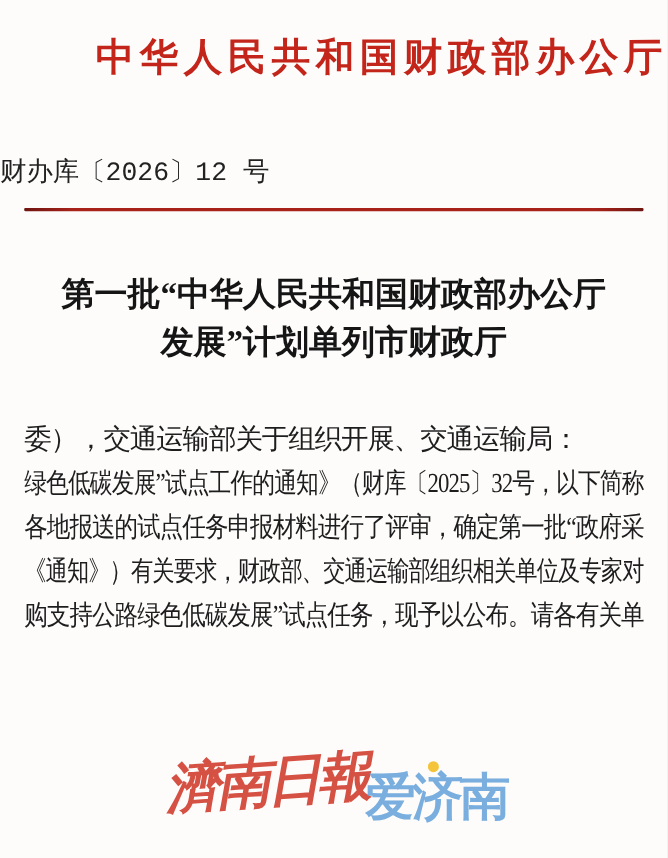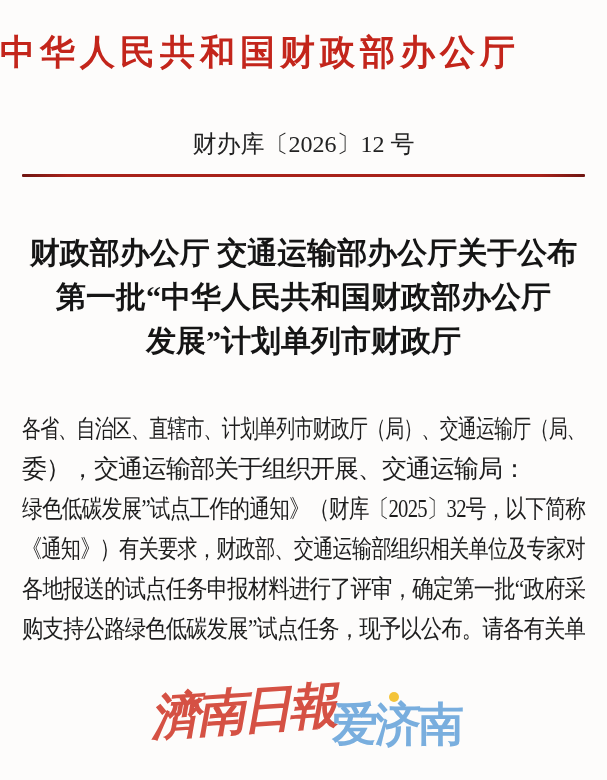--- a/index.html
+++ b/index.html
@@ -10,35 +10,36 @@
     margin: 0 auto;
     background: #fdfcfb;
     overflow: hidden;
     font-family: "Liberation Serif", "DejaVu Serif", serif;
     color: #1b1b1b;
   }
   .line { white-space: nowrap; }
   .line > span.fit { display: inline-block; white-space: nowrap; }
 
   
-  .letterhead { padding-top: 22px; text-align: left; }
+  .letterhead { padding-top: 22px; text-align: right; }
   .letterhead .hl {
     height: 62px; line-height: 62px;
     font-size: 35px; font-weight: bold;
     color: #c3251b;
   }
   .letterhead .hl1 > span { letter-spacing: 5px; }
   .letterhead .hl2 > span { letter-spacing: 0.5px; }
 
   
   .doc-number {
-    margin-top: 45px;
-    text-align: center;
+    margin-top: 60px;
+    text-align: left;
     font-size: 24px; line-height: 30px;
     color: #222;
+    font-family: Liberation Mono, monospace;
   }
 
   
   .divider {
     margin: 15px 22px 0 22px;
     height: 3px;
     background: linear-gradient(to right, #6f1511, #a8221a 8%, #a8221a 92%, #6f1511);
     border-radius: 1px;
   }
 
@@ -99,45 +100,39 @@
   </div>
 
   <div class="doc-number line">
     <span class="fit">财办库〔2026〕12 号</span>
   </div>
 
   <div class="divider"></div>
 
   <div class="notice-title">
     <div class="tl line">
-      <span class="fit">财政部办公厅 交通运输部办公厅关于公布</span>
-    </div>
-    <div class="tl line">
       <span class="fit">第一批“中华人民共和国财政部办公厅</span>
     </div>
     <div class="tl line">
       <span class="fit">发展”计划单列市财政厅</span>
     </div>
   </div>
 
   <div class="body-text">
     <div class="bl line">
-      <span class="fit" style="transform-origin: left center; transform: scaleX(0.75672);">各省、自治区、直辖市、计划单列市财政厅（局）、交通运输厅（局、</span>
-    </div>
-    <div class="bl line">
       <span class="fit">委），交通运输部关于组织开展、交通运输局：</span>
     </div>
     <div class="bl line">
       <span class="fit" style="transform-origin: left center; transform: scaleX(0.829161);">绿色低碳发展”试点工作的通知》（财库〔2025〕32号，以下简称</span>
     </div>
     <div class="bl line">
-      <span class="fit" style="transform-origin: left center; transform: scaleX(0.808908);">《通知》）有关要求，财政部、交通运输部组织相关单位及专家对</span>
+      <span class="fit" style="transform-origin: left center; transform: scaleX(0.855623);">各地报送的试点任务申报材料进行了评审，确定第一批“政府采</span>
     </div>
     <div class="bl line">
-      <span class="fit" style="transform-origin: left center; transform: scaleX(0.855623);">各地报送的试点任务申报材料进行了评审，确定第一批“政府采</span>
+      <span class="fit" style="transform-origin: left center; transform: scaleX(0.808908);">《通知》）有关要求，财政部、交通运输部组织相关单位及专家对</span>
     </div>
     <div class="bl line">
       <span class="fit" style="transform-origin: left center; transform: scaleX(0.855623);">购支持公路绿色低碳发展”试点任务，现予以公布。请各有关单</span>
     </div>
   </div>
 
   <div class="watermark">
     <span class="wm-red">濟南日報</span>
     <span class="wm-dot"></span>
     <span class="wm-blue">爱济南</span>

